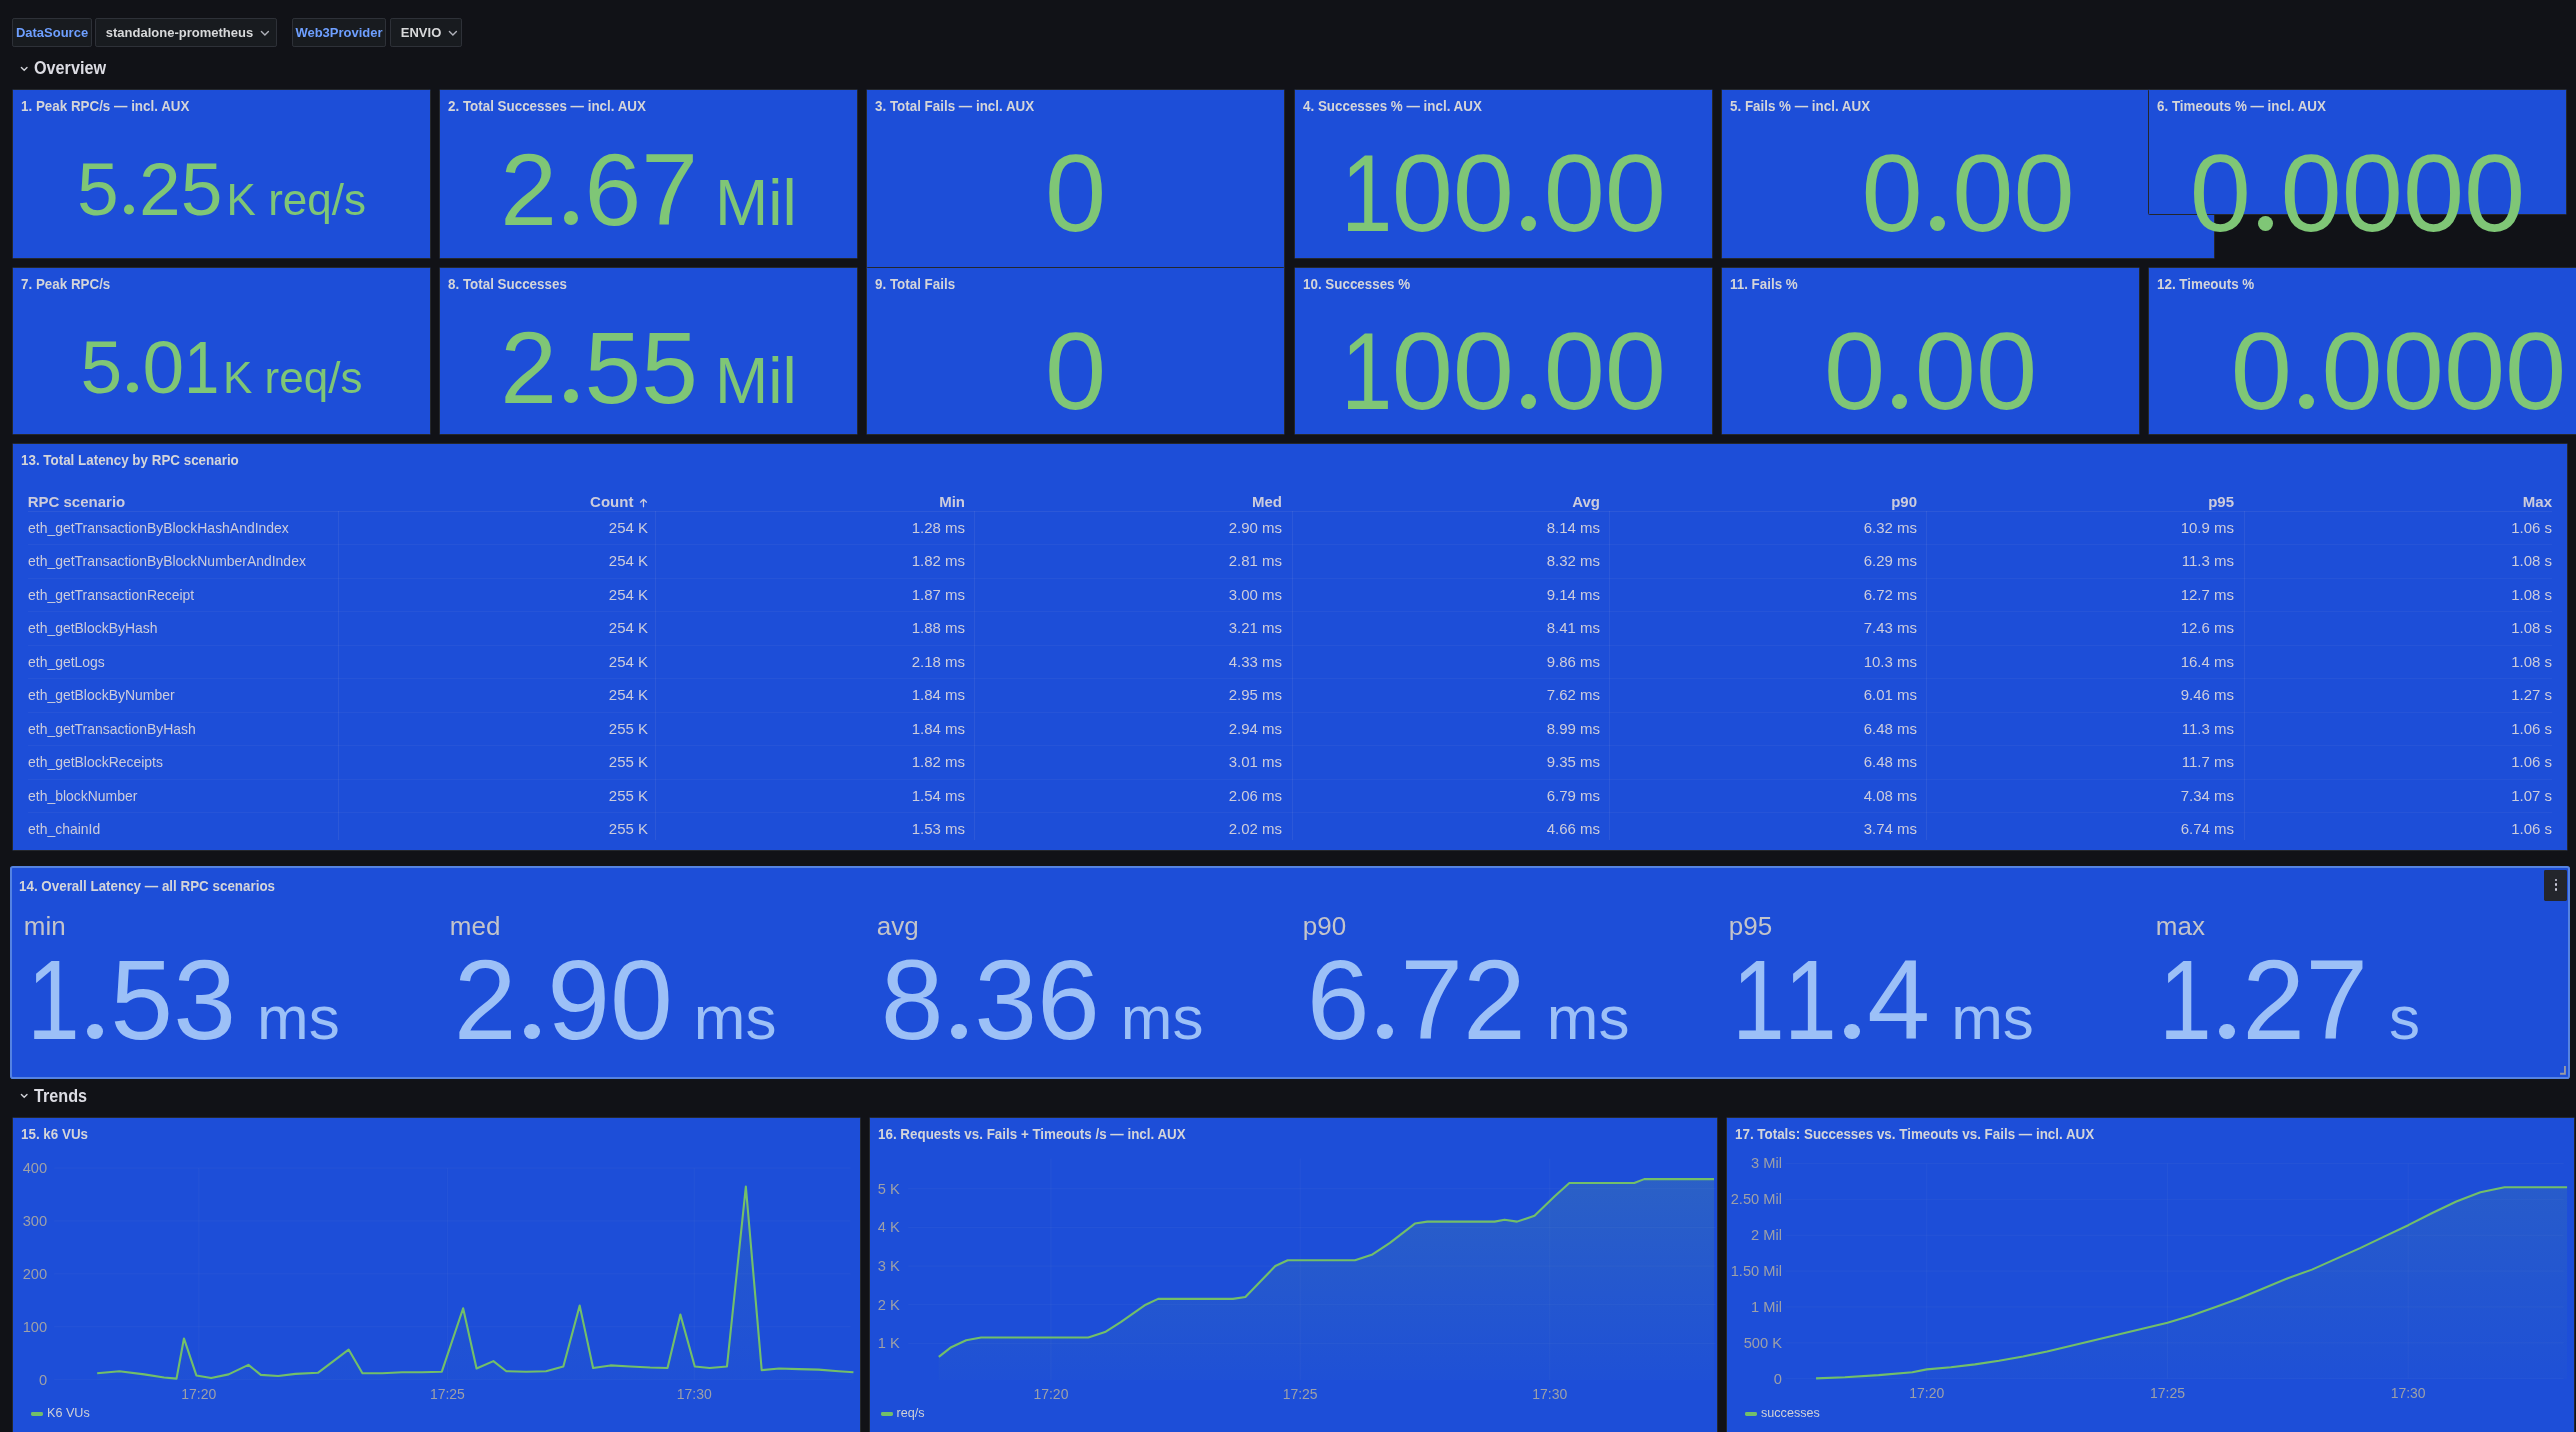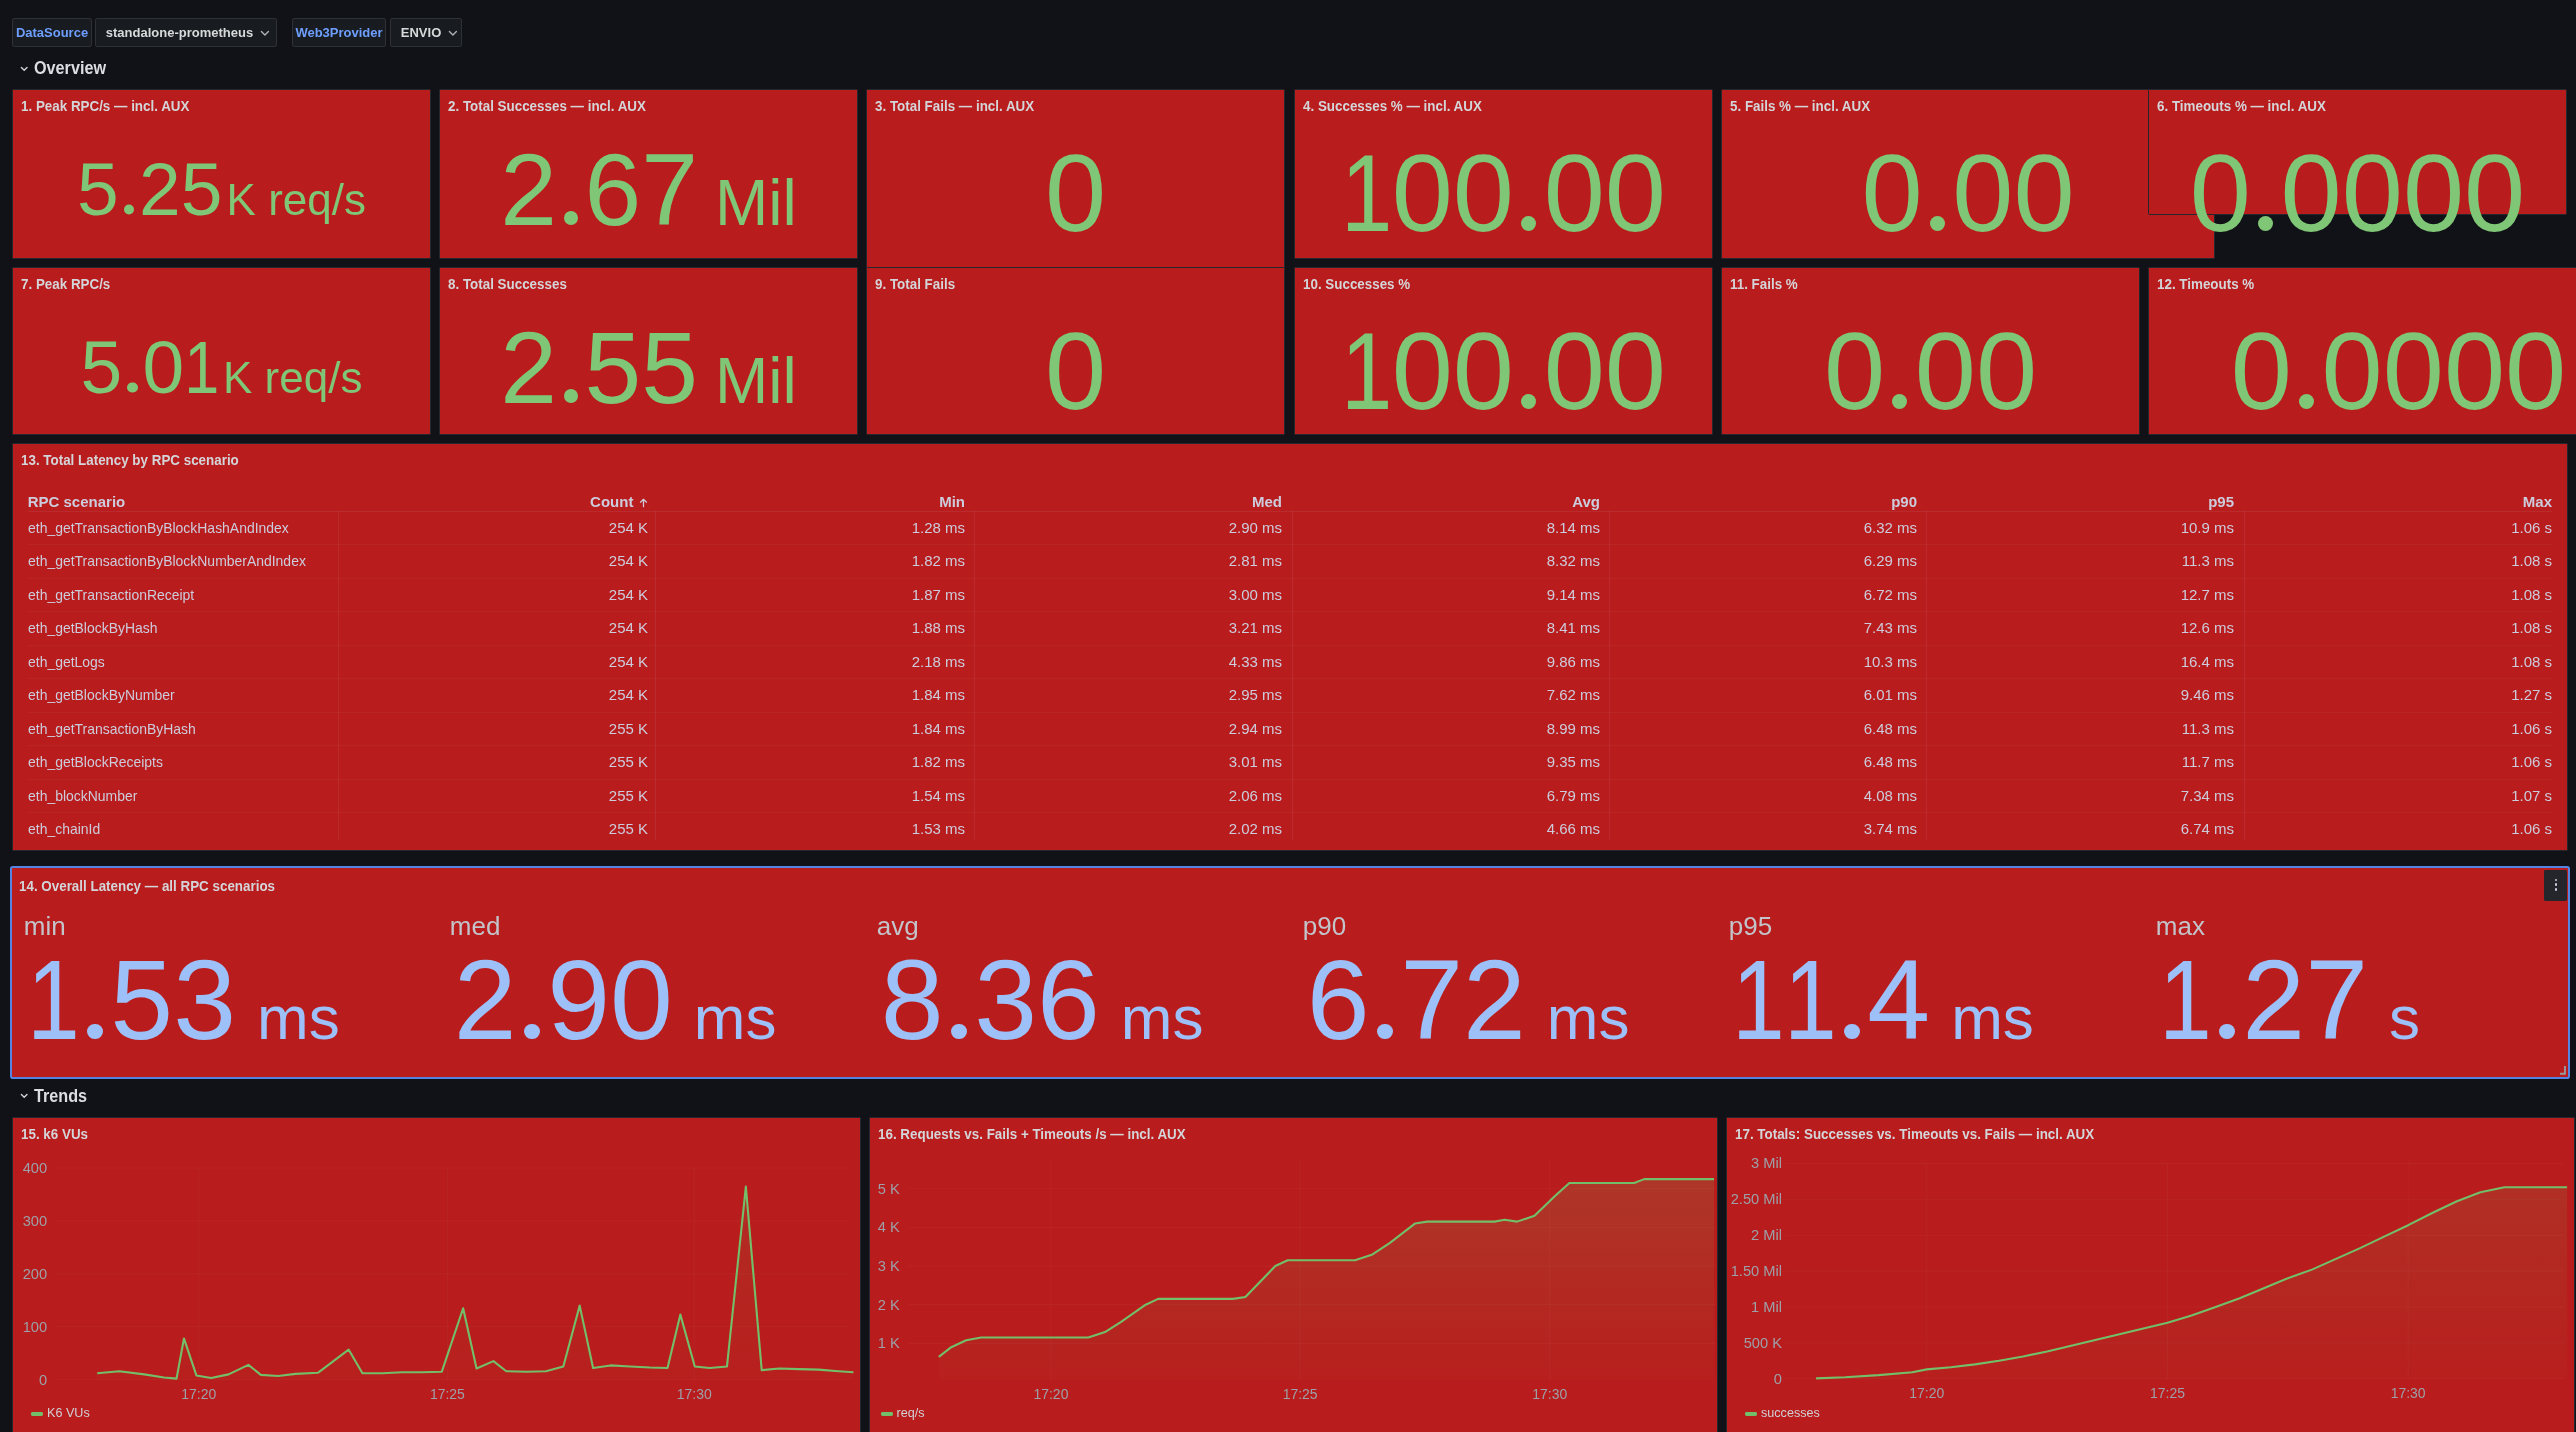--- a/index.html
+++ b/index.html
@@ -1,16 +1,16 @@
 <!DOCTYPE html>
 <html style="font-size:11.2px"><head><meta charset="utf-8"><style>
 html,body{margin:0;padding:0;background:#111217;width:2576px;height:1432px;overflow:hidden;
  font-family:"Liberation Sans",sans-serif;}
 *{box-sizing:border-box}
-.panel{position:absolute;background:#b91c1c;border:0.7px solid #24272c;border-radius:1.4px;}
+.panel{position:absolute;background:#1d4ed8;border:0.7px solid #24272c;border-radius:1.4px;}
 .ptitle{position:absolute;left:7.7px;top:7px;font-size:15.4px;font-weight:700;color:#d4d5d9;
  transform:scaleX(0.87);transform-origin:left top;white-space:nowrap}
 .statval{position:absolute;left:0;right:0;text-align:center;transform:translateY(-50%);
  line-height:1;white-space:nowrap;font-weight:400}
 .ctl{position:absolute;height:29px;background:#181b1f;border:0.7px solid #2e3138;border-radius:2.1px;
  font-size:13px;line-height:27px;white-space:nowrap;padding:0 9.8px}
 .sechdr{position:absolute;font-size:18px;font-weight:700;color:#dcdce3;white-space:nowrap;transform:scaleX(0.9);transform-origin:left top;line-height:1}
 .lbl{position:absolute;color:#c3c4ca;font-size:26px;line-height:1;font-weight:400}
 .bignum{position:absolute;line-height:1;font-weight:400;white-space:nowrap}
 .n1{display:inline-block;margin:0 -0.048em;transform:scaleX(0.84);transform-origin:center bottom}

